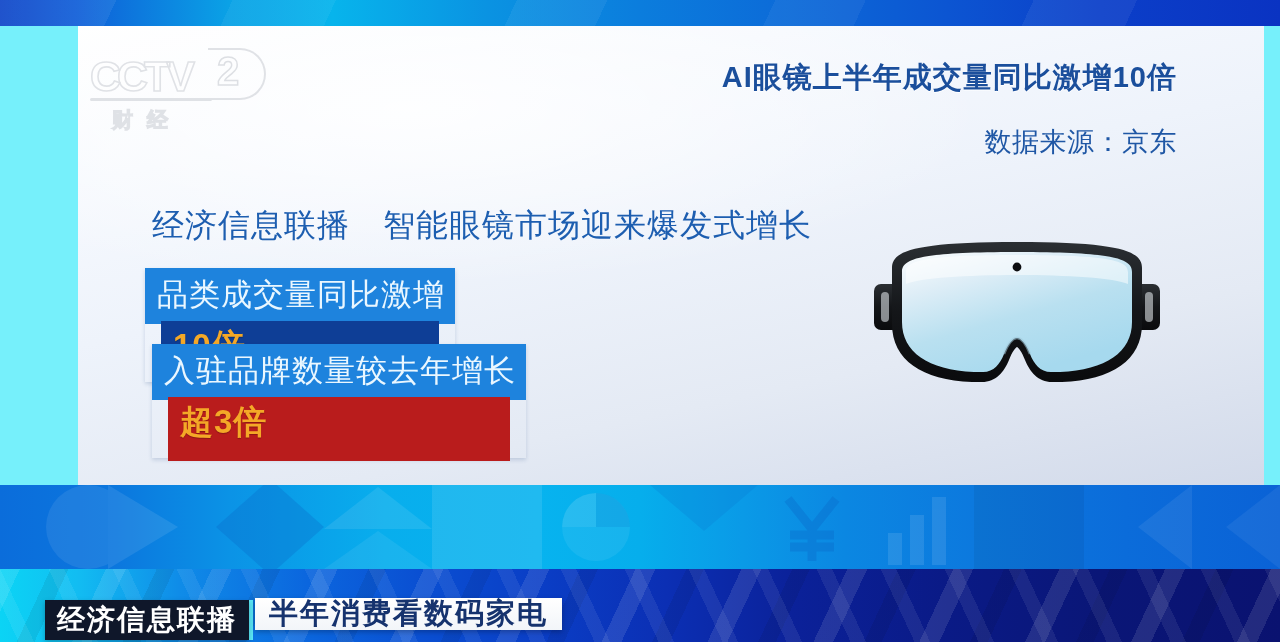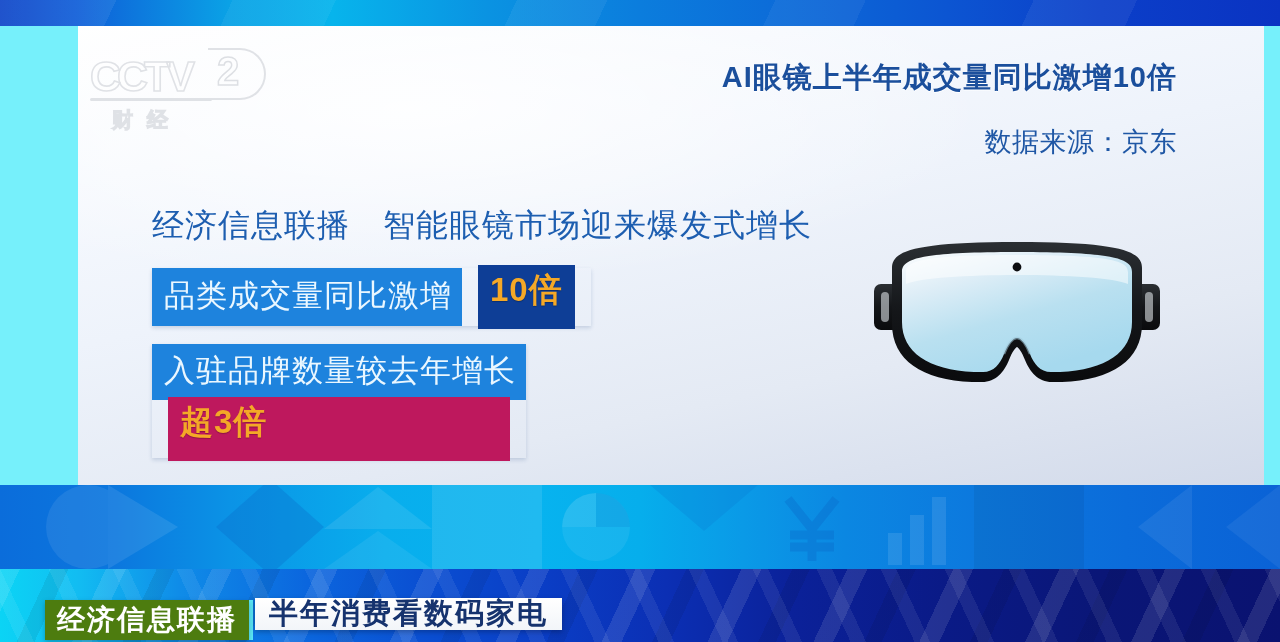--- a/index.html
+++ b/index.html
@@ -102,41 +102,41 @@
     position:absolute; left:152px; top:204px;
     font-size:32px; font-weight:500; letter-spacing:1px;
     color:#1d5eb0; white-space:nowrap;
   }
 
   
   .statbar {
     position:absolute; display:flex; align-items:stretch;
     box-shadow:0 2px 4px rgba(20,60,120,.18);
   }
-  .statbar-1 { left:152px; top:268px; }
+  .statbar-1 { left:145px; top:268px;flex-direction:column; }
   .statbar-2 { left:152px; top:344px;flex-direction:column; }
   .stat-text {
     background:#1e83dd;
     color:#eaf7ff;
     font-size:31px; font-weight:500; letter-spacing:1px;
     padding:6px 10px 8px 12px;
     display:flex; align-items:center;
     white-space:nowrap;
   }
   .stat-value {
     background:#0e3e96;
     color:#f4a827;
     font-size:33px; font-weight:700; letter-spacing:1px;
     padding:3px 12px 16px 12px;
     display:flex; align-items:center;
     white-space:nowrap;
     margin:-3px 16px;
     text-shadow:0 1px 1px rgba(0,0,0,.25);
   }
-  .statbar-2 .stat-value { background:#be185d; }
+  .statbar-2 .stat-value { background:#b91c1c; }
 
   
   .glasses { position:absolute; left:862px; top:232px; width:310px; height:180px; }
 
   
   .tileband {
     position:absolute; left:0; top:485px; width:1280px; height:84px;
     background:#0b72e0; overflow:hidden;
   }
   .tile { position:absolute; top:0; height:84px; overflow:hidden; }
@@ -168,21 +168,21 @@
     position:absolute; inset:0;
     background:
       repeating-linear-gradient(-115deg,
         rgba(255,255,255,.07) 0 14px,
         rgba(255,255,255,0) 14px 58px);
   }
 
   
   .ticker-blue {
     position:absolute; left:45px; top:600px; height:40px;
-    background:#4d7c0f;
+    background:#0f172a;
     display:flex; align-items:center; justify-content:center;
     padding:8px 12px;
     font-size:28px; font-weight:700; letter-spacing:2px;
     color:#ffffff;
     box-shadow:0 2px 5px rgba(0,0,0,.25);
   }
   .ticker-white {
     position:absolute; left:255px; top:598px; height:32px;
     background:linear-gradient(180deg,#ffffff 0%,#f2f5f9 100%);
     display:flex; align-items:center; justify-content:center;

